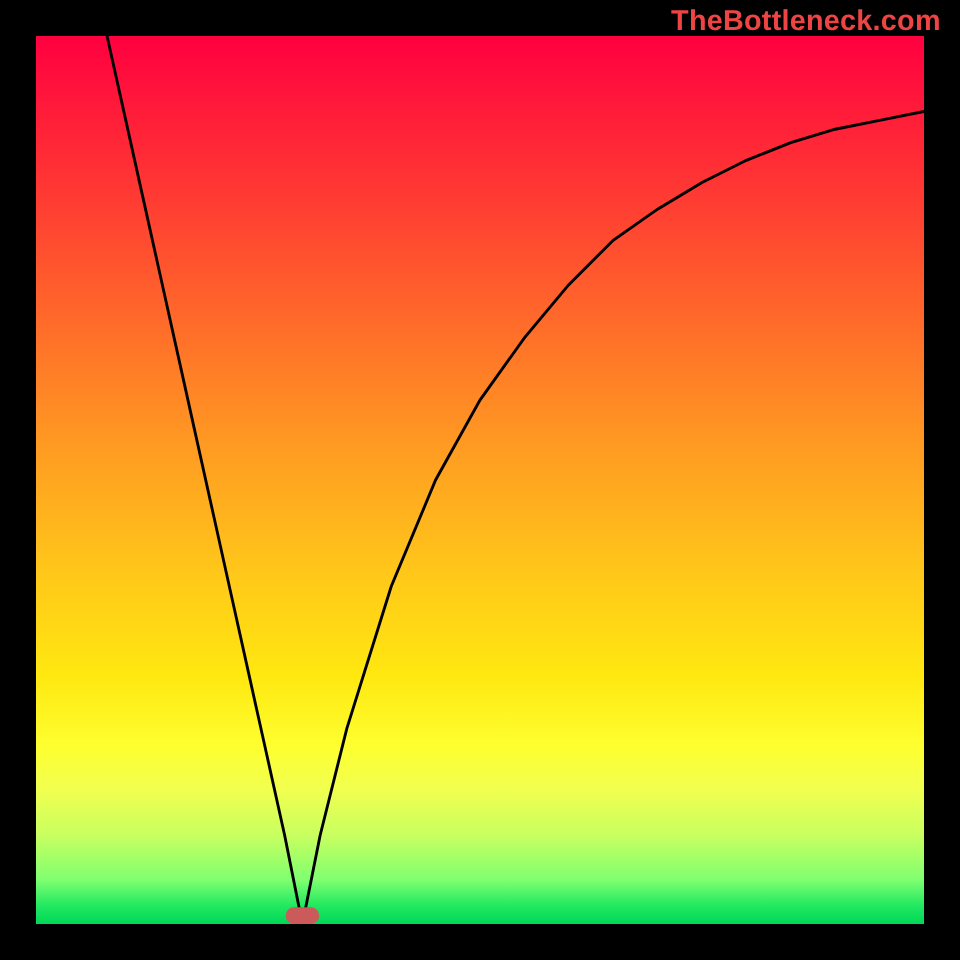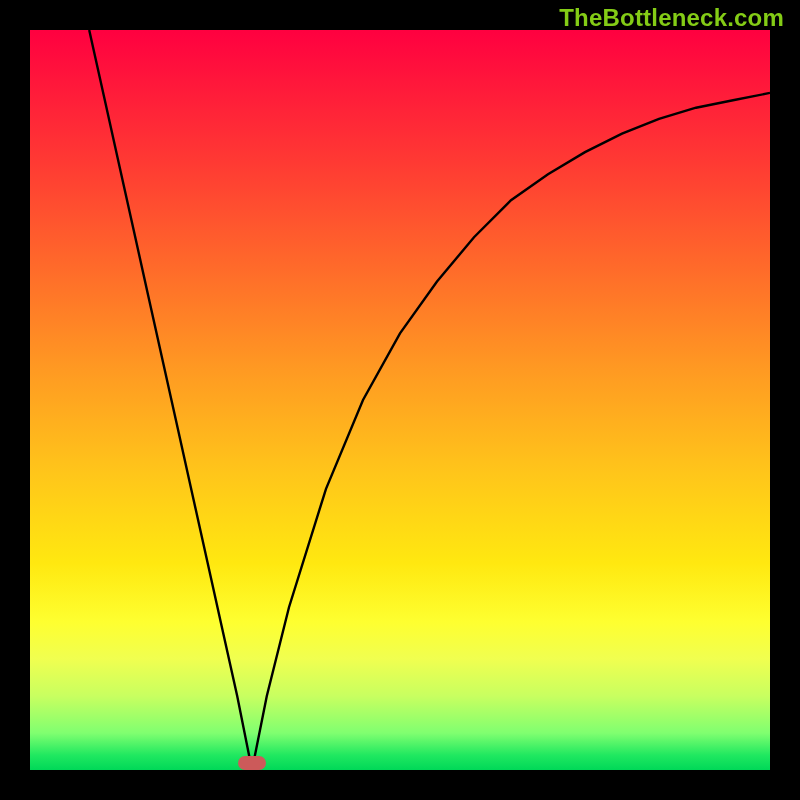--- a/index.html
+++ b/index.html
@@ -14,21 +14,21 @@
   .outer {
     position: relative;
     width: 800px;
     height: 800px;
     background: #000;
   }
   .watermark {
     position: absolute;
     top: 4px;
     right: 16px;
-    color: #84cc16;
+    color: #ef4444;
     font-size: 24px;
     font-weight: 600;
     letter-spacing: 0.2px;
     user-select: none;
   }
   .plot {
     position: absolute;
     left: 30px;
     top: 30px;
     width: 740px;

